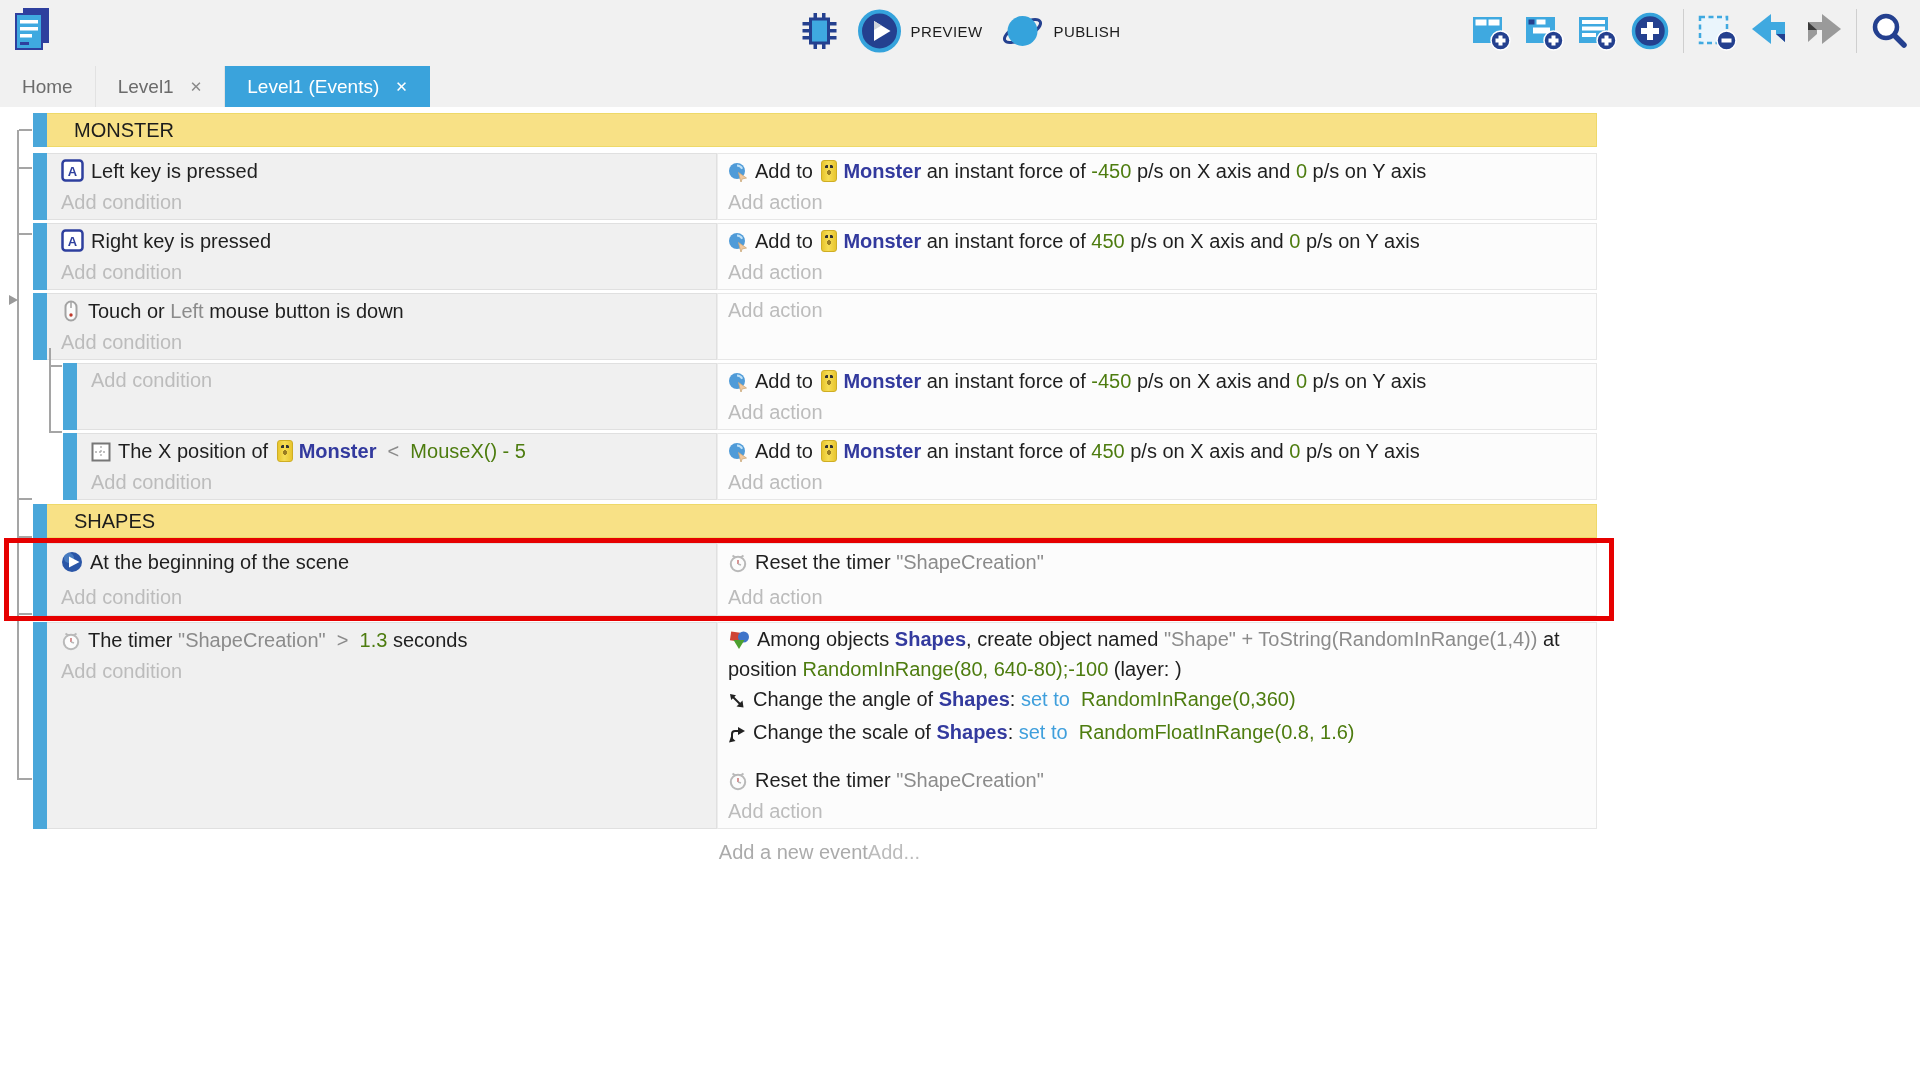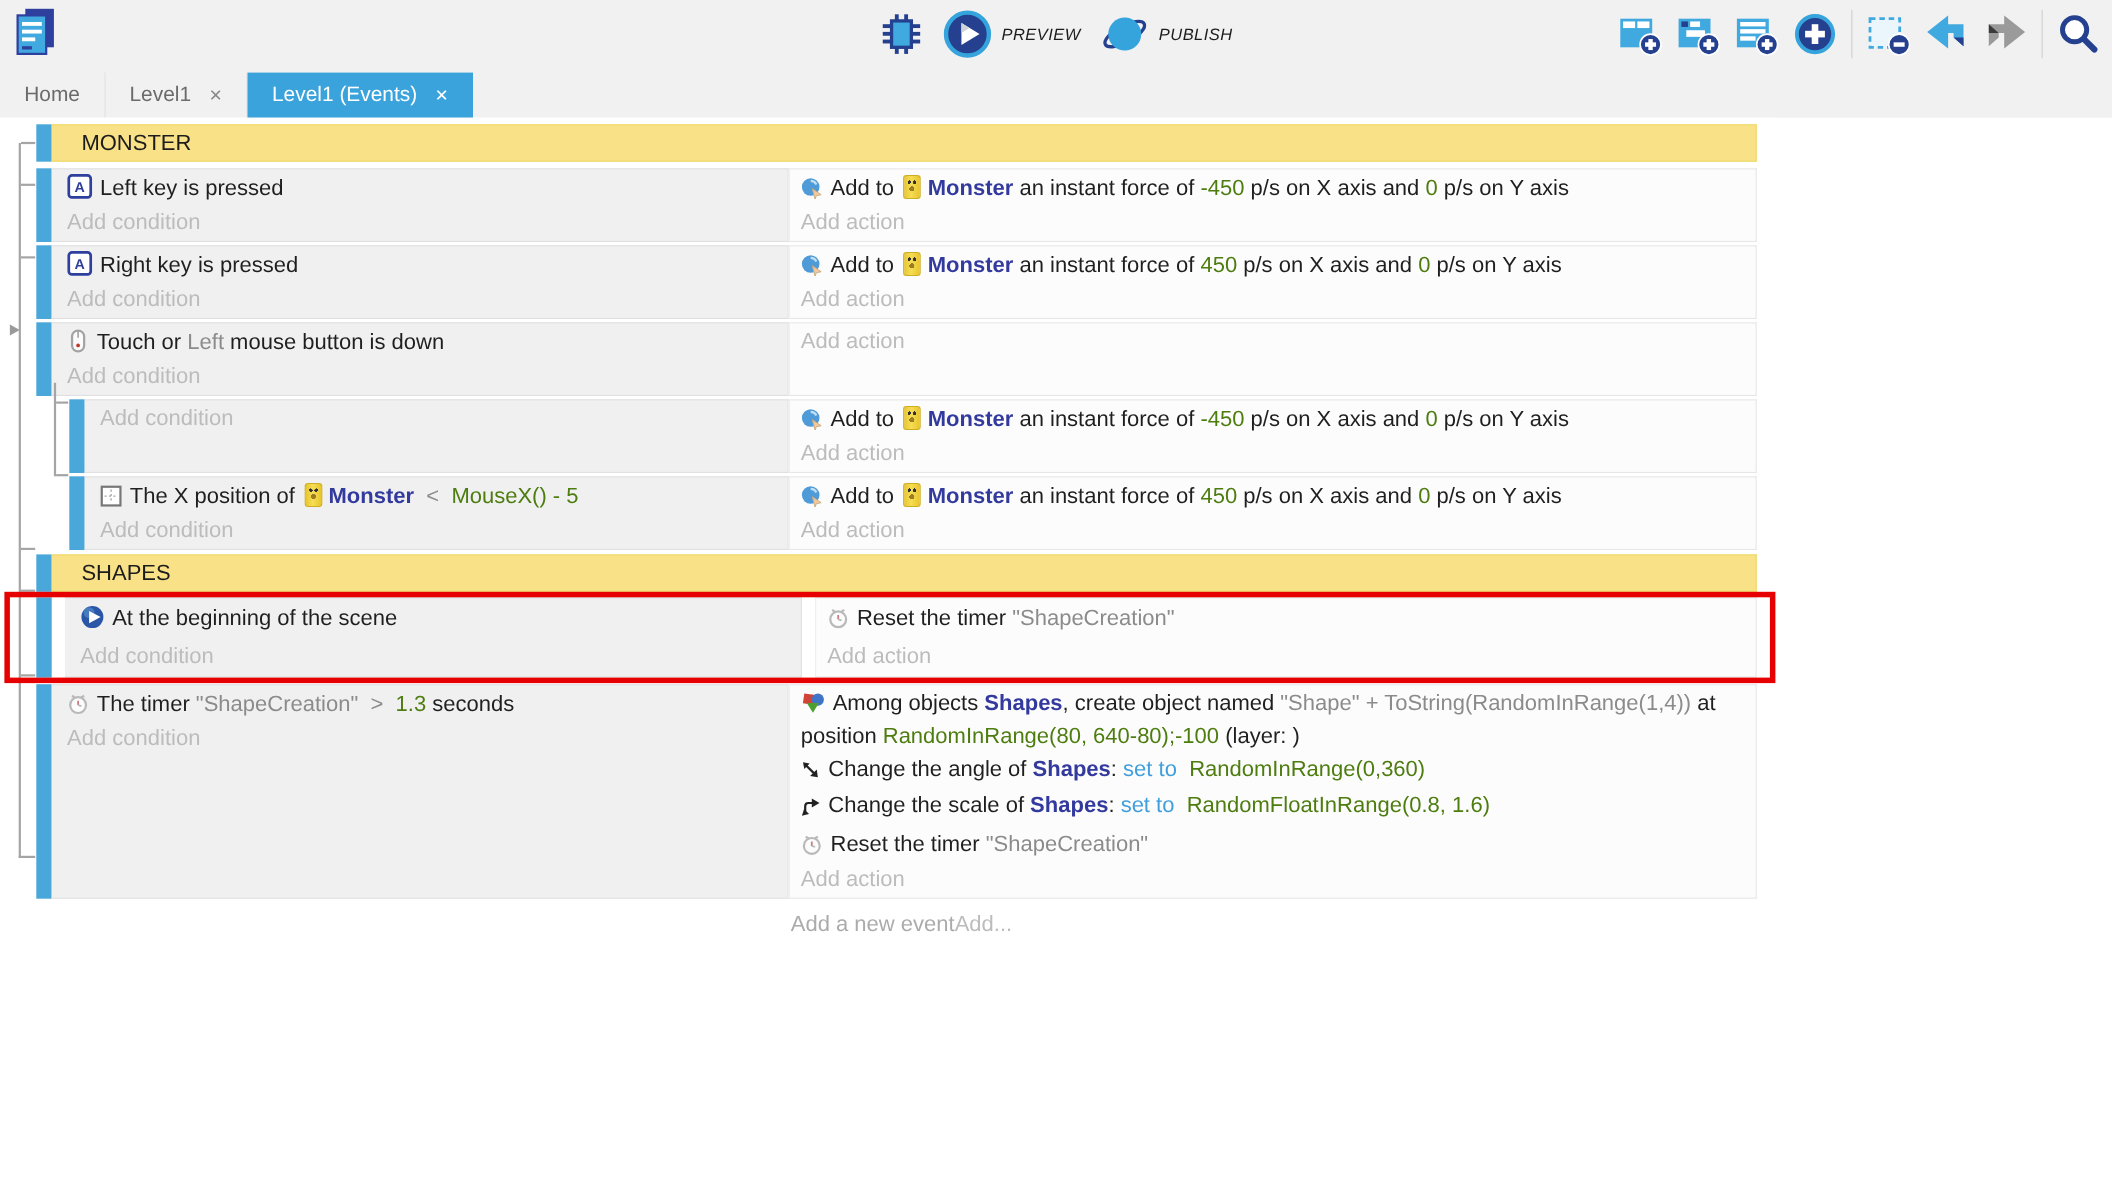--- a/index.html
+++ b/index.html
@@ -1,21 +1,21 @@
 <!DOCTYPE html>
 <html><head>
 <meta charset="utf-8">
 <style>
   html,body{margin:0;padding:0;background:#fff;font-family:"Liberation Sans",sans-serif;}
   body{width:1920px;height:1080px;overflow:hidden;position:relative;}
 
   
   .header{position:absolute;left:0;top:0;width:1920px;height:107px;background:#f1f1f1;}
   .proj-icon{position:absolute;left:8px;top:4px;width:50px;height:50px;cursor:pointer;}
-  .center-tools{position:absolute;left:50%;top:5px;transform:translateX(-50%);display:flex;align-items:center;gap:18px;height:52px;font-style:italic;}
+  .center-tools{position:absolute;left:50%;top:5px;transform:translateX(-50%);display:flex;align-items:center;gap:18px;height:52px;}
   .tool-btn{display:flex;align-items:center;gap:9px;cursor:pointer;}
   .tool-label{font-size:15px;letter-spacing:.4px;color:#1c1c1c;}
   .right-tools{position:absolute;right:10px;top:5px;height:52px;display:flex;align-items:center;gap:13px;}
   .sep{width:1px;height:44px;background:#cfcfcf;}
   .rt-btn{width:40px;height:40px;cursor:pointer;}
 
   
   .tabbar{position:absolute;left:0;top:66px;height:41px;display:flex;align-items:stretch;}
   .tab{display:flex;align-items:center;padding:0 22px;font-size:19px;color:#6b6b6b;gap:16px;cursor:pointer;border-right:1px solid #e2e2e2;}
   .tab .x{font-size:15px;color:#8a8a8a;cursor:pointer;}
@@ -305,21 +305,21 @@
       <div class="ph">Add action</div>
     </div>
   </div>
 
   <div class="grow" style="margin-top:4px;">
     <div class="gbar"></div>
     <div class="glabel">SHAPES</div>
   </div>
 
   <div class="hl-wrap">
-    <div class="erow tall" style="margin-top:0;gap:12px;">
+    <div class="erow tall" style="margin-top:0;">
       <div class="ebar"></div>
       <div class="cond-cell">
         <div class="line"><span class="ic"><svg width="22" height="22" viewBox="0 0 22 22">
                 <circle cx="11" cy="11" r="10" fill="#2a56a7"></circle>
                 <circle cx="8" cy="7" r="5" fill="#5f9ad6" opacity="0.55"></circle>
                 <polygon points="8,5.5 18.5,11 8,16.5" fill="#fff"></polygon>
               </svg></span><span class="rich"><span class="seg-k">At the beginning of the scene</span></span></div>
         <div class="ph">Add condition</div>
       </div>
       <div class="act-cell">
@@ -352,21 +352,21 @@
       <div class="line" style="line-height:26px;margin-bottom:3px;"><span class="ic"><svg width="22" height="20" viewBox="0 0 22 20">
               <rect x="2.5" y="2" width="9" height="9" fill="#cf4436" transform="rotate(8 7 6.5)"></rect>
               <circle cx="15.5" cy="7" r="5.5" fill="#3f74c9"></circle>
               <polygon points="11,19 5.5,10 16.5,10" fill="#4da02f"></polygon>
             </svg></span><span class="rich"><span class="seg-k">Among objects </span><span class="seg-ob">Shapes</span><span class="seg-k">, create object named </span><span class="seg-g">"Shape" + ToString(RandomInRange(1,4))</span><span class="seg-k"> at position </span><span class="seg-gr">RandomInRange(80, 640-80);-100</span><span class="seg-k"> (layer: )</span></span></div>
       <div class="line" style="margin-bottom:1px;"><span class="ic"><svg width="18" height="18" viewBox="0 0 18 18">
               <line x1="4" y1="4" x2="13" y2="13" stroke="#222" stroke-width="2"></line>
               <polygon points="15.5,15.5 8.5,14.5 14.5,8.5" fill="#222"></polygon>
               <polygon points="2,2 8,3.2 3.2,8" fill="#222"></polygon>
             </svg></span><span class="rich"><span class="seg-k">Change the angle of </span><span class="seg-ob">Shapes</span><span class="seg-k">: </span><span class="seg-bl">set to </span><span class="seg-gr"> RandomInRange(0,360)</span></span></div>
-      <div class="line" style="margin-bottom:4px;"><span class="ic"><svg width="18" height="18" viewBox="0 0 18 18">
+      <div class="line" style="margin-bottom:16px;"><span class="ic"><svg width="18" height="18" viewBox="0 0 18 18">
               <path d="M4 16 V9 Q4 6 7 6 H11" stroke="#222" stroke-width="2" fill="none"></path>
               <polygon points="10,2 17,6 10,10" fill="#222"></polygon>
               <polygon points="1,17.5 7.5,16 3,11.5" fill="#222"></polygon>
             </svg></span><span class="rich"><span class="seg-k">Change the scale of </span><span class="seg-ob">Shapes</span><span class="seg-k">: </span><span class="seg-bl">set to </span><span class="seg-gr"> RandomFloatInRange(0.8, 1.6)</span></span></div>
       <div class="line"><span class="ic"><svg width="20" height="21" viewBox="0 0 20 21">
               <circle cx="10" cy="12" r="7.2" fill="#fcfcfc" stroke="#b9b9b9" stroke-width="2"></circle>
               <line x1="4.5" y1="3.5" x2="7.5" y2="5.5" stroke="#b9b9b9" stroke-width="2"></line>
               <line x1="15.5" y1="3.5" x2="12.5" y2="5.5" stroke="#b9b9b9" stroke-width="2"></line>
               <line x1="10" y1="12" x2="10" y2="8" stroke="#cc7a7a" stroke-width="1.6"></line>
               <line x1="10" y1="12" x2="13" y2="13" stroke="#b9b9b9" stroke-width="1.6"></line>

